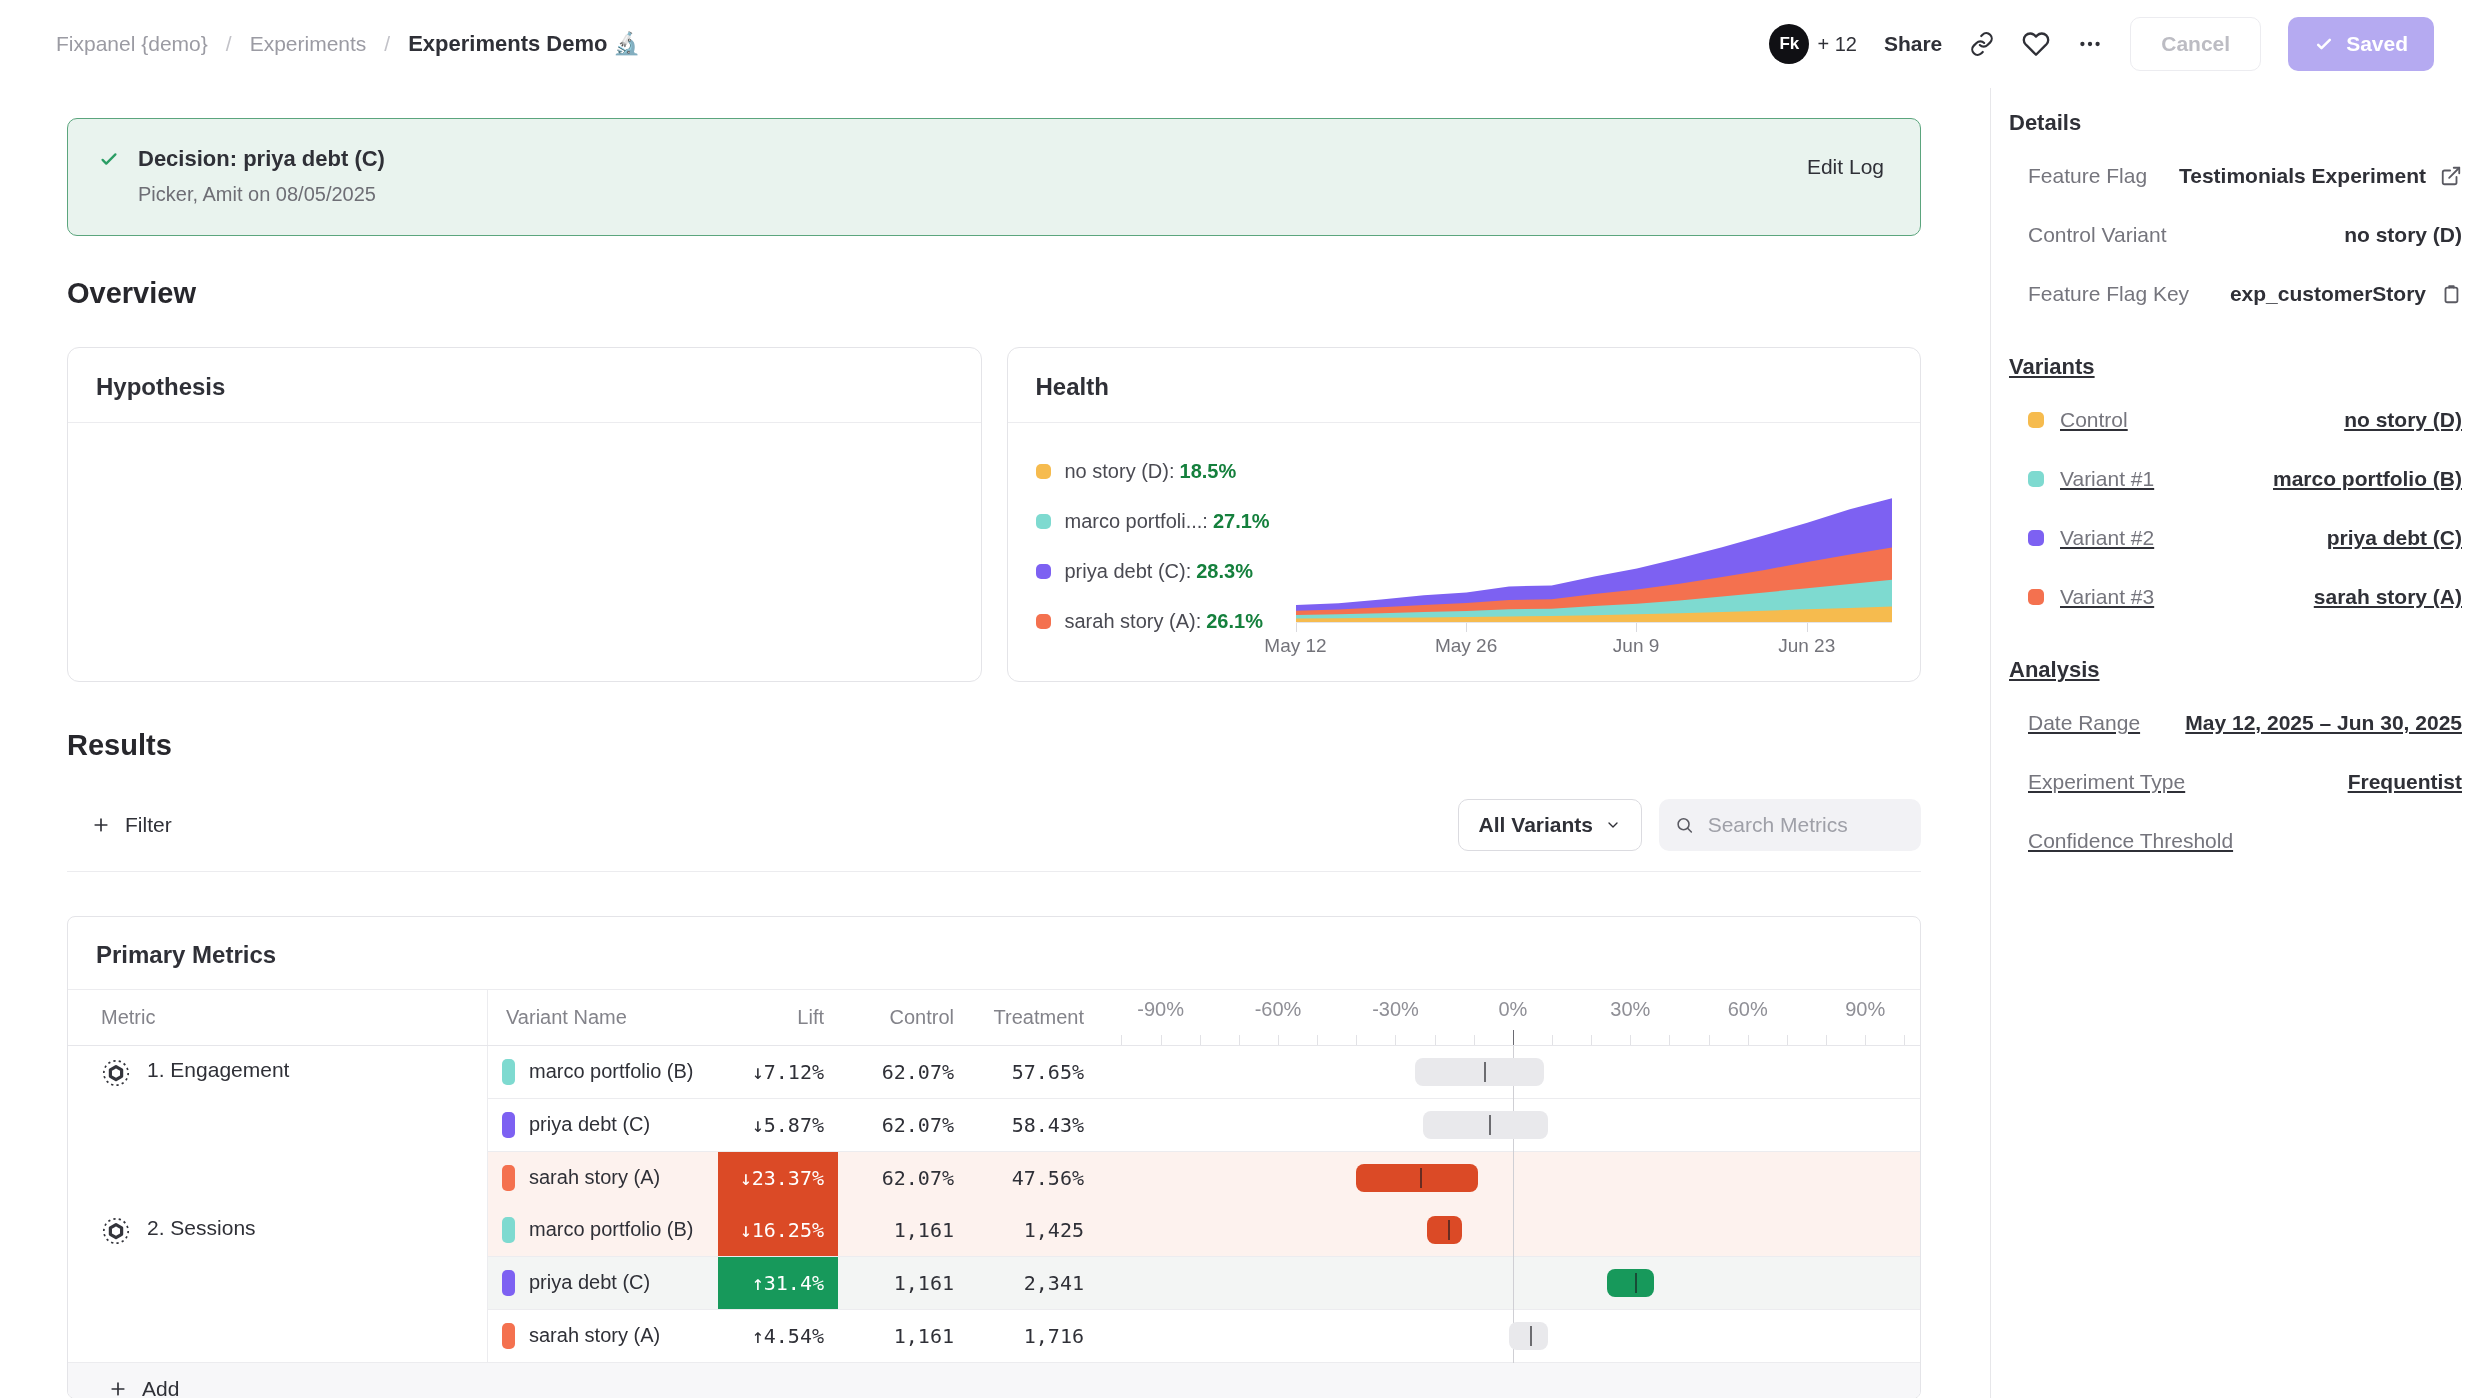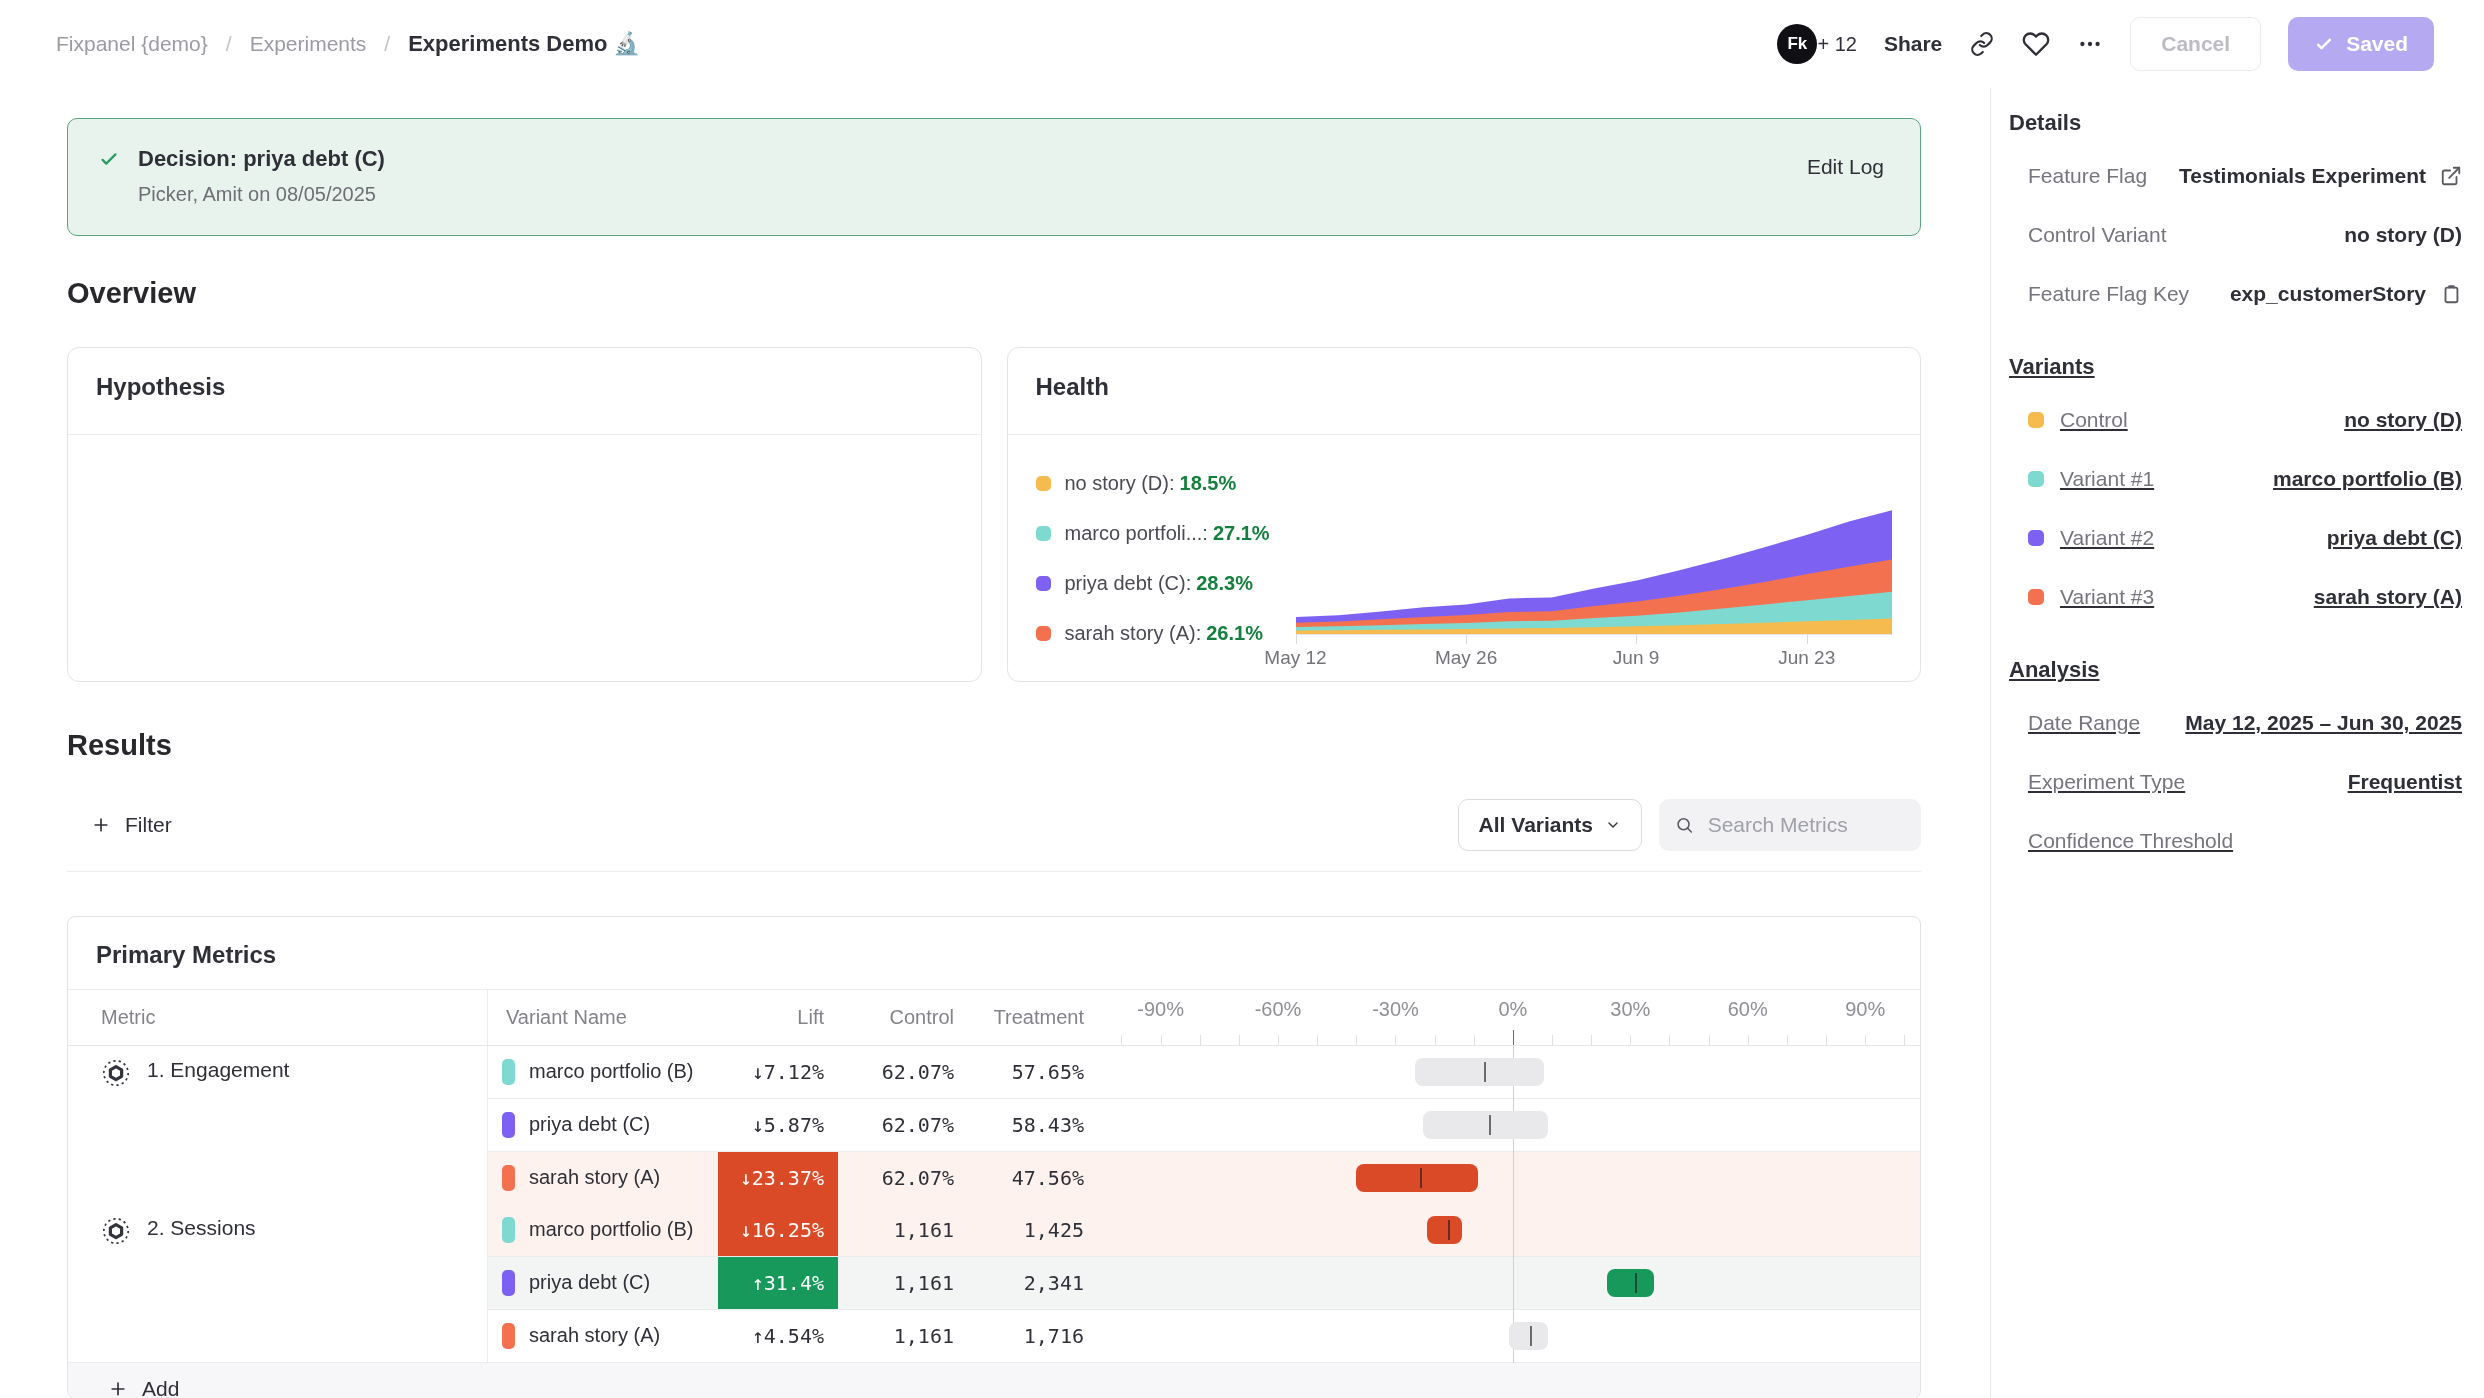--- a/index.html
+++ b/index.html
@@ -8,42 +8,42 @@
     font-family:"Liberation Sans",sans-serif;color:#2f3037;
   }
   svg{display:block;}
   
   .header{height:88px;display:flex;align-items:center;padding:0 50px 0 56px;box-sizing:border-box;}
   .breadcrumb{display:flex;align-items:center;gap:18px;font-size:21px;}
   .crumb{color:#9b9ba3;cursor:pointer;}
   .crumb.current{color:#2f3037;font-weight:600;font-size:22px;}
   .sep{color:#c2c2c8;}
   .actions{margin-left:auto;display:flex;align-items:center;gap:27px;}
-  .avatar-wrap{display:flex;align-items:center;}
+  .avatar-wrap{display:flex;align-items:center;gap:8px;}
   .avatar{width:40px;height:40px;border-radius:50%;background:#101014;color:#fff;font-weight:700;font-size:17px;display:flex;align-items:center;justify-content:center;}
   .collab{font-size:20px;font-weight:500;}
   .share{font-size:21px;font-weight:600;cursor:pointer;}
   .icon-btn{background:none;border:none;padding:0;cursor:pointer;display:flex;align-items:center;}
   .btn-cancel{height:54px;padding:0 30px;border:1px solid #ececf0;border-radius:10px;background:#fff;color:#bcbcc3;font-size:21px;font-weight:600;display:flex;align-items:center;cursor:pointer;font-family:inherit;}
   .btn-saved{height:54px;padding:0 26px;border:none;border-radius:10px;background:#b5aaf1;color:#fff;font-size:21px;font-weight:600;display:flex;align-items:center;gap:12px;cursor:pointer;font-family:inherit;}
   
   .content{display:flex;height:1310px;}
   .main{width:1990px;box-sizing:border-box;padding:30px 69px 0 67px;}
   .sidebar{flex:1;border-left:1px solid #e7e7ea;box-sizing:border-box;padding:22px 22px 0 18px;}
   
   .banner{height:118px;box-sizing:border-box;background:#e9f3ee;border:1px solid #5ba57d;border-radius:10px;display:flex;align-items:flex-start;padding:27px 36px 0 30px;margin-bottom:40px;}
   .banner-check{margin-right:18px;margin-top:2px;}
   .banner-title{font-size:22px;font-weight:700;}
   .banner-sub{font-size:20px;color:#6e6e75;margin-top:11px;}
   .banner-action{margin-left:auto;margin-top:9px;font-size:21px;font-weight:500;cursor:pointer;}
   .section-heading{font-size:29px;line-height:1.2;font-weight:700;margin:0 0 36px;color:#27272c;}
   
   .cards{display:flex;gap:25px;margin-bottom:46px;}
   .card{flex:1;height:335px;box-sizing:border-box;border:1px solid #e4e4e8;border-radius:12px;background:#fff;overflow:hidden;}
-  .card-header{padding:25px 28px 33px;border-bottom:1px solid #ececef;font-size:24px;font-weight:700;}
+  .card-header{padding:25px 28px 21px;border-bottom:1px solid #ececef;font-size:24px;font-weight:700;}
   .hyp-body{padding:30px 60px 0 28px;font-size:21px;line-height:1.5;}
   .health-body{display:flex;padding:10px 28px 20px;height:228px;}
   .legend{width:260px;display:flex;flex-direction:column;justify-content:center;gap:27px;}
   .legend-item{display:flex;align-items:center;gap:14px;font-size:20px;color:#4a4a52;}
   .legend-swatch{width:15px;height:15px;border-radius:5px;flex:none;}
   .legend-text b{color:#15803d;margin-left:5px;}
   .health-chart{flex:1;display:flex;flex-direction:column;justify-content:flex-end;}
   .health-svg{width:100%;height:132px;}
   .health-baseline{position:relative;border-top:1px solid #e4e4e8;height:9px;}
   .health-tick{position:absolute;top:0;width:1px;height:9px;background:#d9d9de;}

